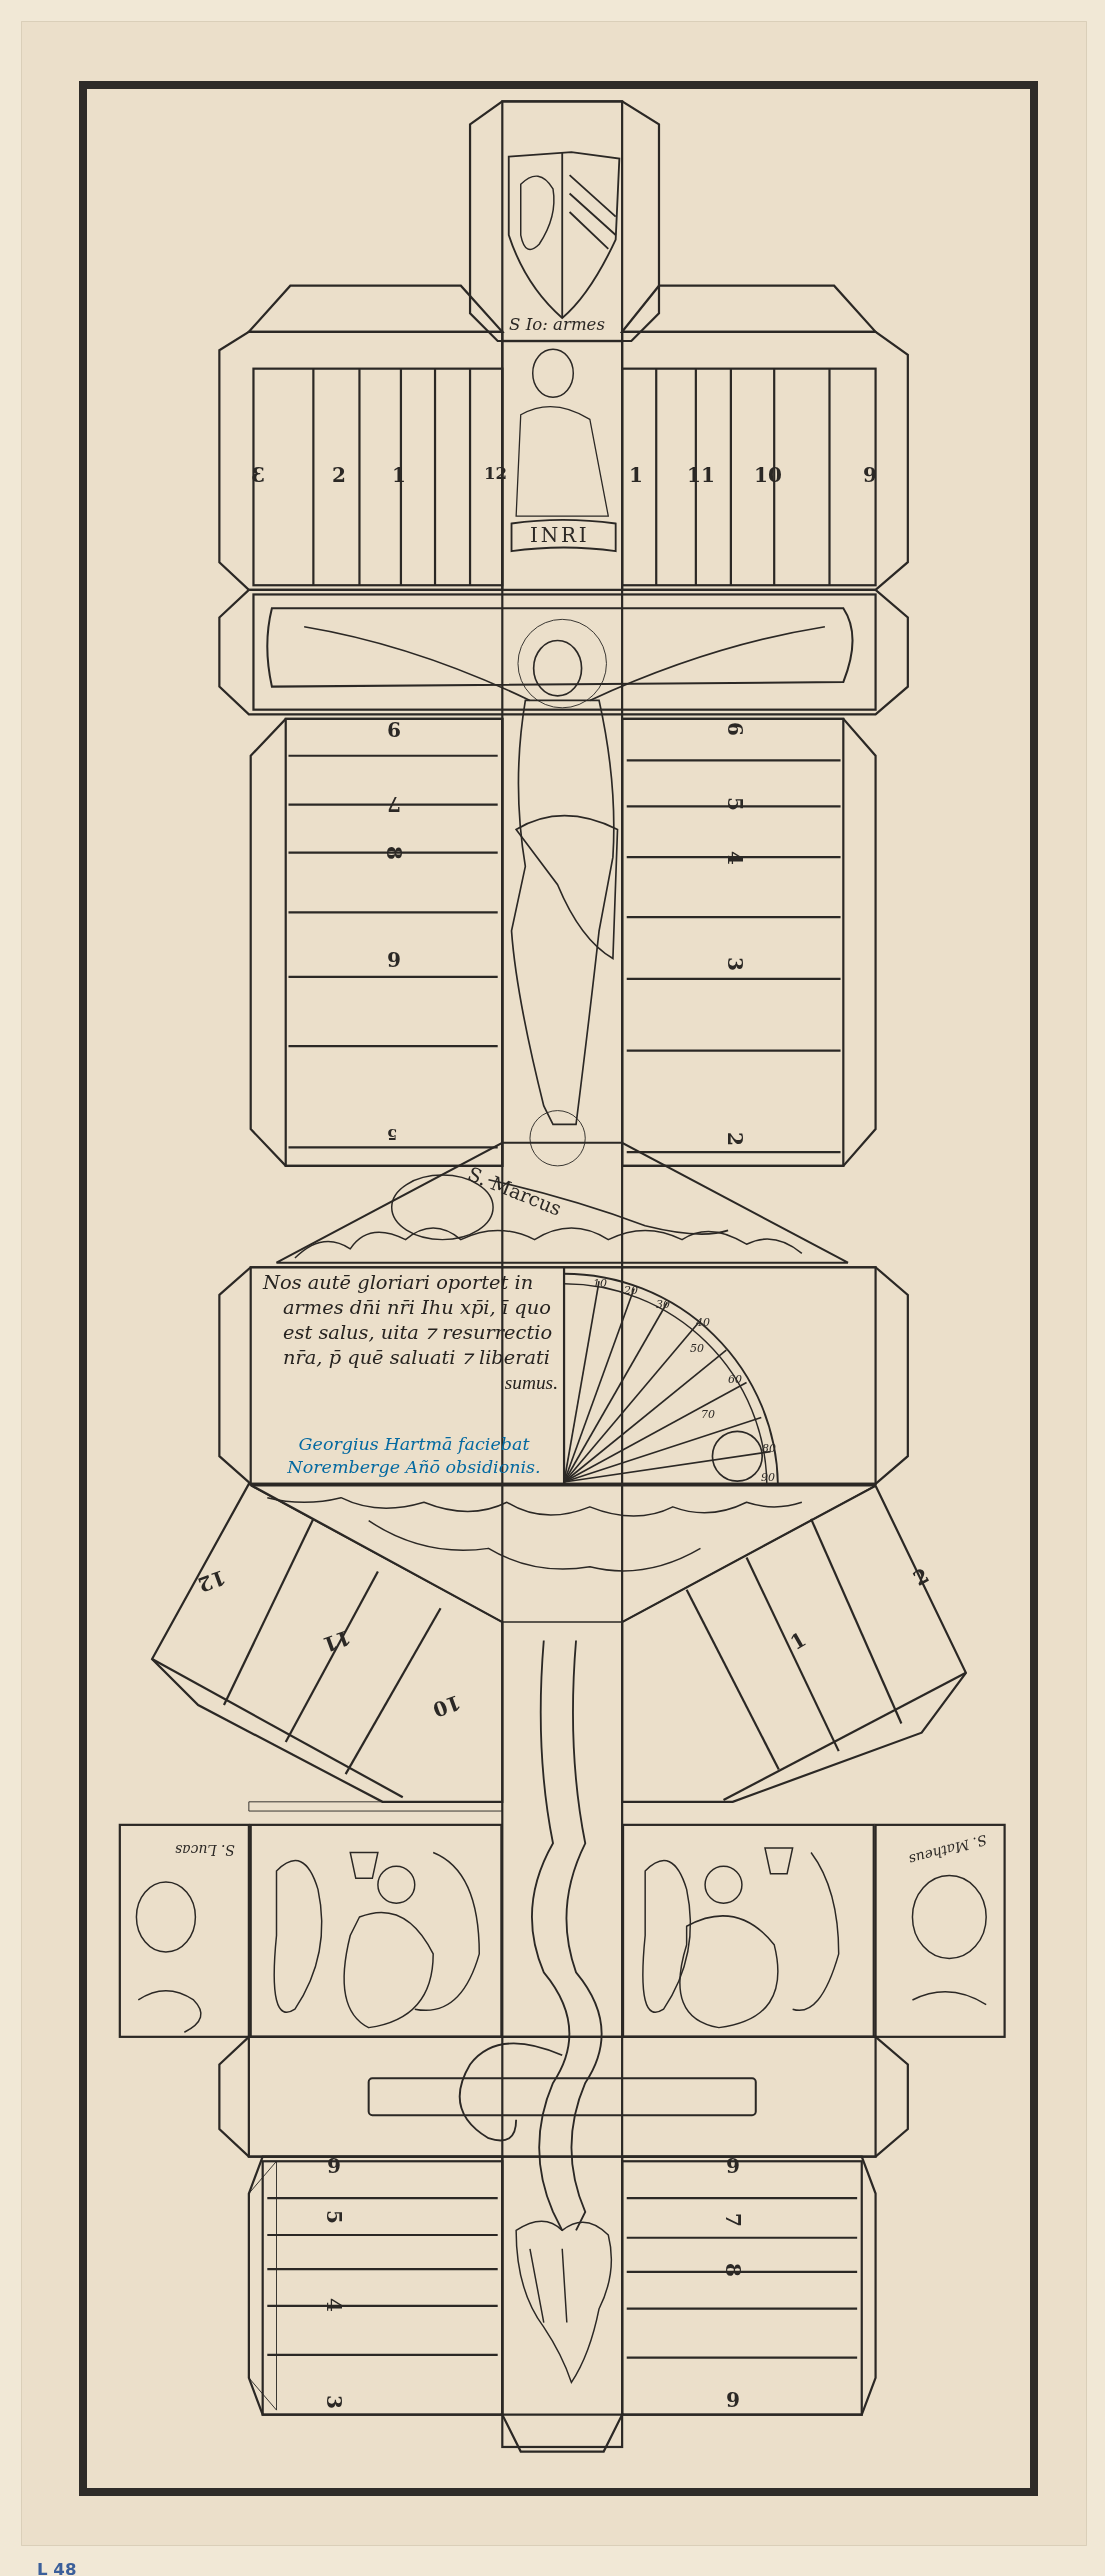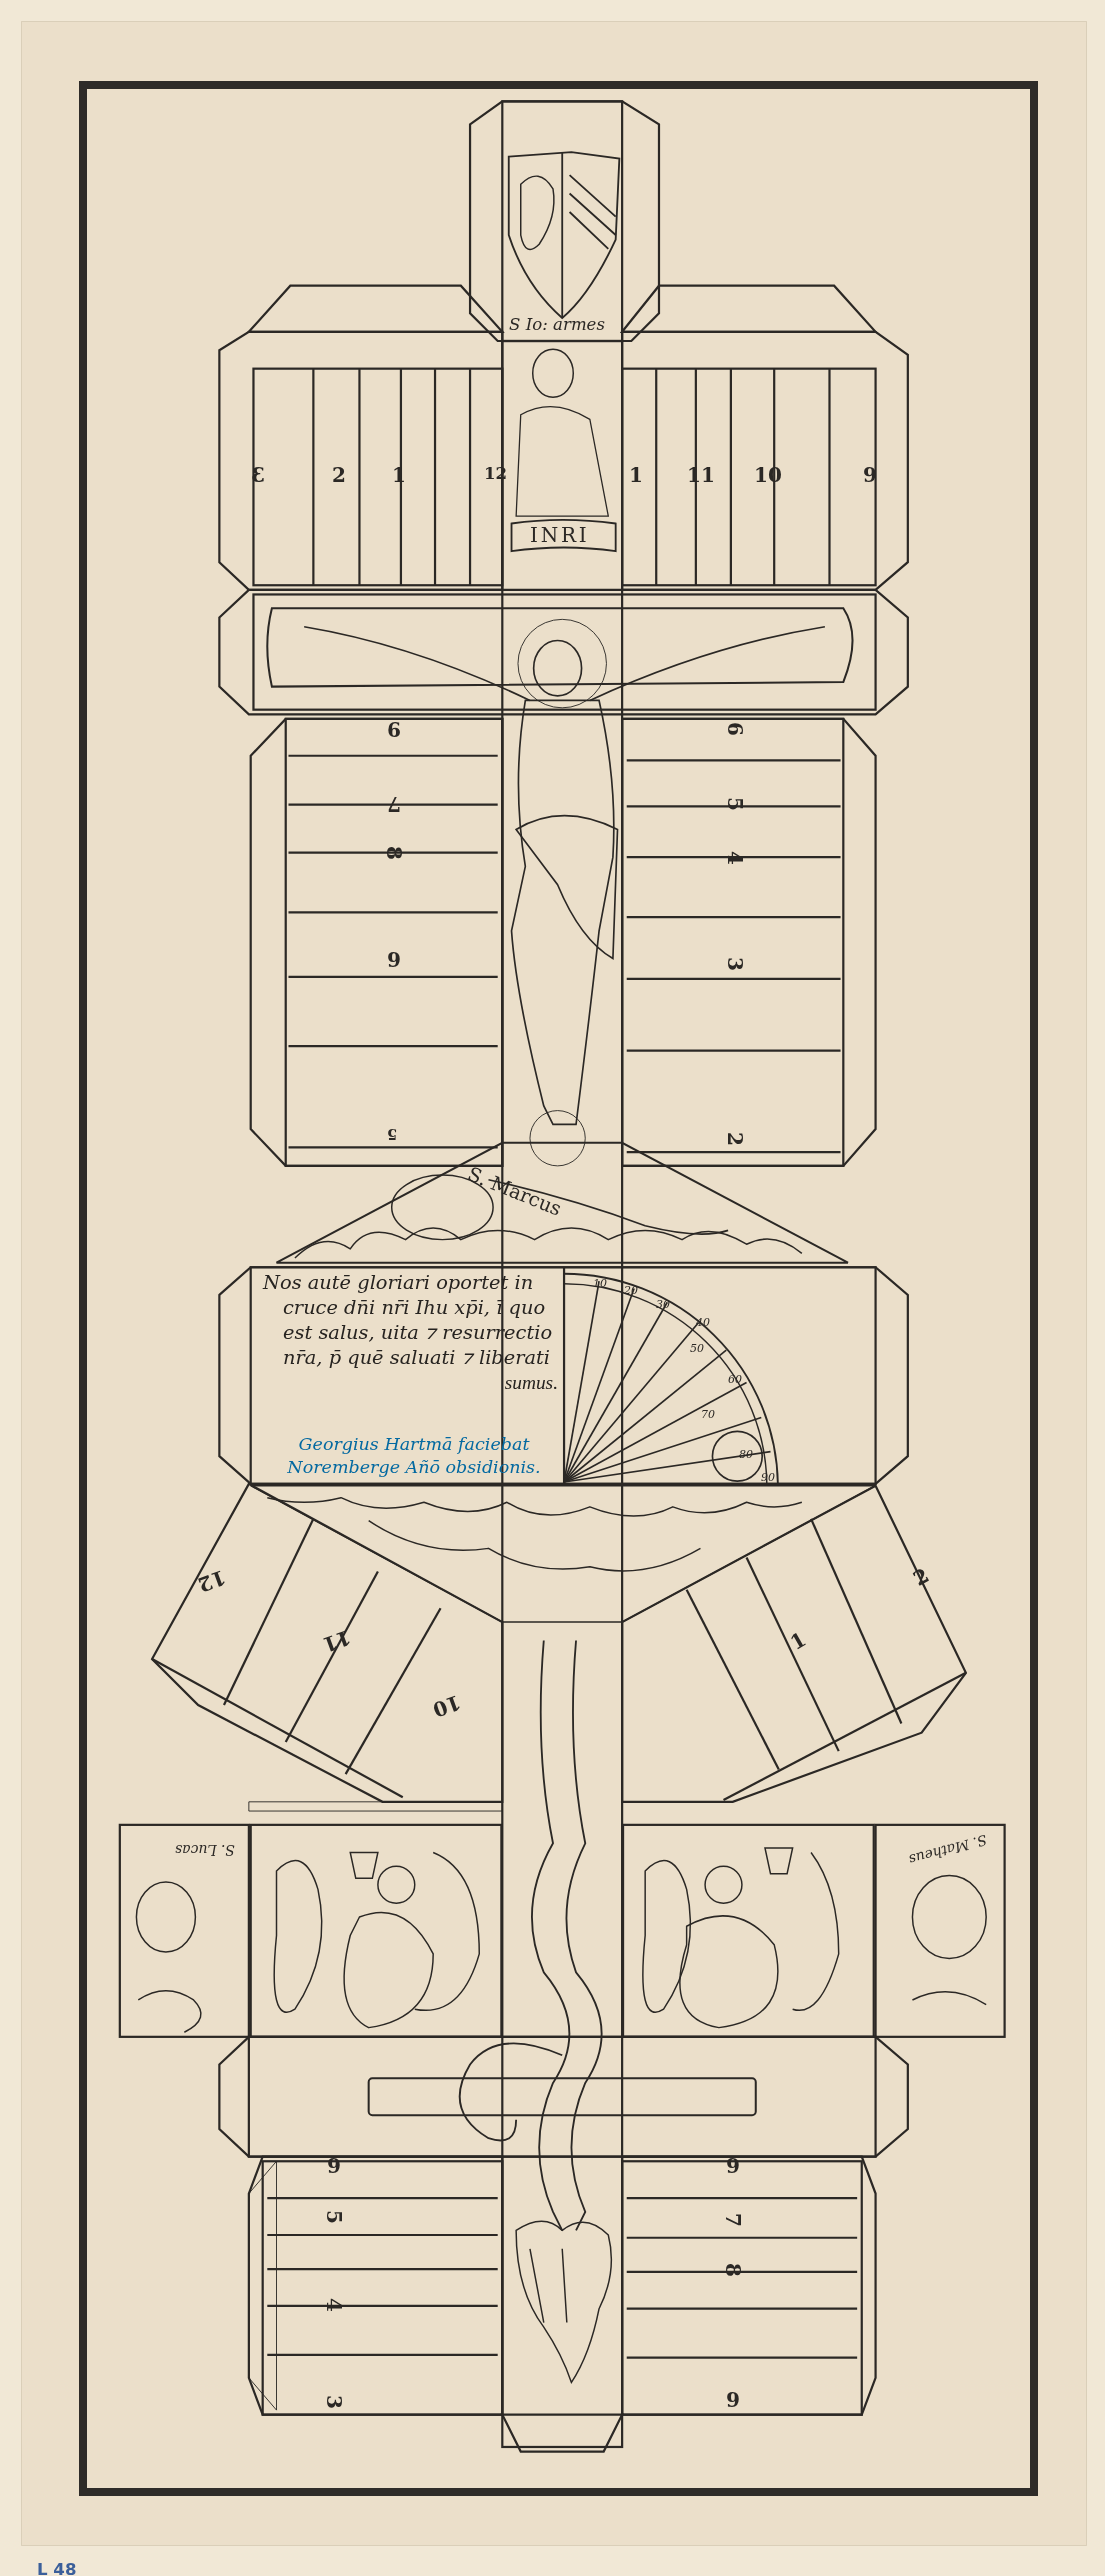--- a/index.html
+++ b/index.html
@@ -230,38 +230,38 @@
 <div class="num" style="left:728px;top:719px;transform:rotate(90deg);">6</div>
 <div class="num" style="left:728px;top:794px;transform:rotate(90deg);">5</div>
 <div class="num" style="left:728px;top:848px;transform:rotate(90deg);">4</div>
 <div class="num" style="left:728px;top:954px;transform:rotate(90deg);">3</div>
 <div class="num" style="left:728px;top:1129px;transform:rotate(90deg);">2</div>
 
 <div class="lbl" style="left:465px;top:1182px;font-size:19.4px;font-style:normal;transform:rotate(22deg);">S. Marcus</div>
 
 <div class="motto">
   <span class="l">Nos autē gloriari oportet in</span>
-  <span class="l" style="padding-left:20px;">cruce dn̄i nr̄i Ihu xp̄i, ī quo</span>
+  <span class="l" style="padding-left:20px;">armes dn̄i nr̄i Ihu xp̄i, ī quo</span>
   <span class="l" style="padding-left:20px;">est salus, uita ⁊ resurrectio</span>
   <span class="l" style="padding-left:20px;">nr̄a, p̄ quē saluati ⁊ liberati</span>
   <span class="l c">sumus.</span>
 </div>
 <div class="sig">
   <span style="display:block">Georgius Hartmā faciebat</span>
   <span style="display:block">Noremberge Añō obsidionis.</span>
 </div>
 
 <div class="deg" style="left:593px;top:1277px;">10</div>
 <div class="deg" style="left:624px;top:1284px;">20</div>
 <div class="deg" style="left:656px;top:1298px;">30</div>
 <div class="deg" style="left:696px;top:1316px;">40</div>
 <div class="deg" style="left:690px;top:1342px;">50</div>
 <div class="deg" style="left:728px;top:1373px;">60</div>
 <div class="deg" style="left:701px;top:1408px;">70</div>
-<div class="deg" style="left:739px;top:1442px;margin-top:6px;">80</div>
+<div class="deg" style="left:762px;top:1442px;">80</div>
 <div class="deg" style="left:761px;top:1471px;">90</div>
 
 <div class="num" style="left:198px;top:1571px;transform:rotate(160deg);">12</div>
 <div class="num" style="left:323px;top:1631px;transform:rotate(160deg);">11</div>
 <div class="num" style="left:433px;top:1696px;transform:rotate(160deg);">10</div>
 <div class="num" style="left:914px;top:1567px;transform:rotate(-30deg);">2</div>
 <div class="num" style="left:791px;top:1631px;transform:rotate(-30deg);">1</div>
 
 <div class="lbl" style="left:175px;top:1843px;font-size:14px;transform:rotate(180deg);">S. Lucas</div>
 <div class="lbl" style="left:908px;top:1843px;font-size:14px;transform:rotate(165deg);">S. Matheus</div>

